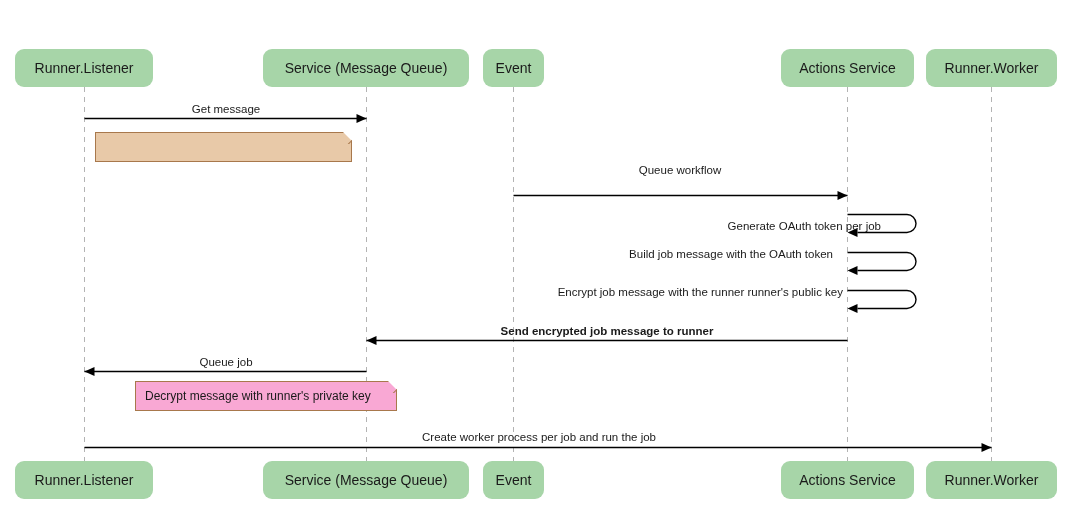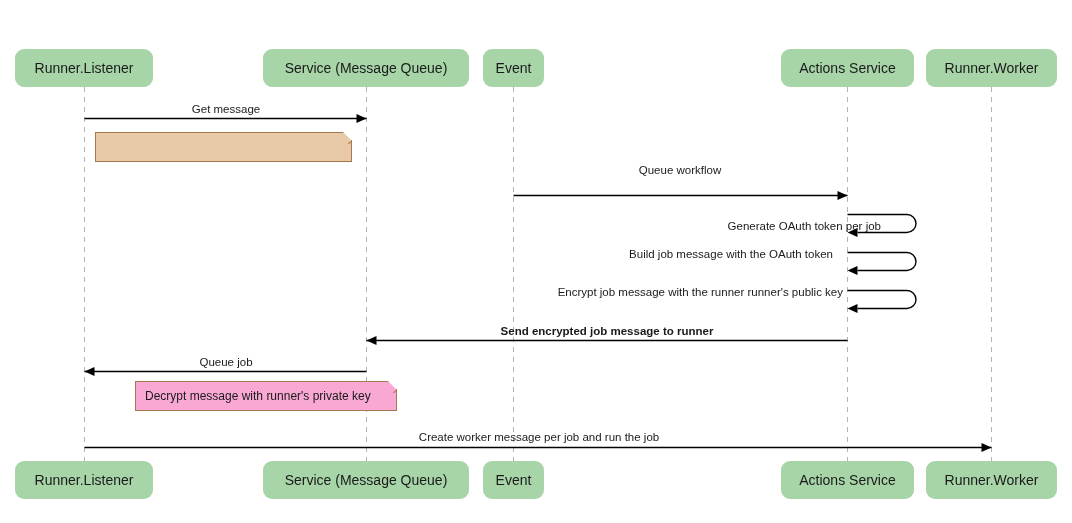--- a/index.html
+++ b/index.html
@@ -199,21 +199,21 @@
       </div>
     </div>
   <div id="message-labels">
       <div class="msg-label center" style="left: 226px; top: 103px; color: rgb(26, 26, 26);">Get message</div>
       <div class="msg-label center" style="left: 680px; top: 164px; color: rgb(26, 26, 26);">Queue workflow</div>
       <div class="msg-label right" style="left: 881px; top: 210px; color: rgb(26, 26, 26); margin-top: 10px;">Generate OAuth token per job</div>
       <div class="msg-label right" style="left: 833px; top: 248px; color: rgb(26, 26, 26);">Build job message with the OAuth token</div>
       <div class="msg-label right" style="left: 843px; top: 286px; color: rgb(26, 26, 26);">Encrypt job message with the runner runner's public key</div>
       <div class="msg-label center" style="left: 607px; top: 325px; color: rgb(26, 26, 26); font-weight: bold;">Send encrypted job message to runner</div>
       <div class="msg-label center" style="left: 226px; top: 356px; color: rgb(26, 26, 26);">Queue job</div>
-      <div class="msg-label center" style="left: 539px; top: 431px; color: rgb(26, 26, 26);">Create worker message per job and run the job</div>
+      <div class="msg-label center" style="left: 539px; top: 431px; color: rgb(26, 26, 26);">Create worker process per job and run the job</div>
     </div>
   <div id="notes">
       <div class="note" style="left: 95px; top: 132px; width: 257px; height: 30px; background: rgb(232, 201, 168); border-color: rgb(168, 120, 76);">
         <span class="note-fold"></span>
         <span class="note-fold-edge"></span>
       </div>
       <div class="note" style="left: 95px; top: 381px; width: 262px; height: 30px; background: #f9a8d4; border-color: rgb(168, 120, 76); margin-left: 40px;">
         <span>Decrypt message with runner's private key</span>
         <span class="note-fold"></span>
         <span class="note-fold-edge"></span>

